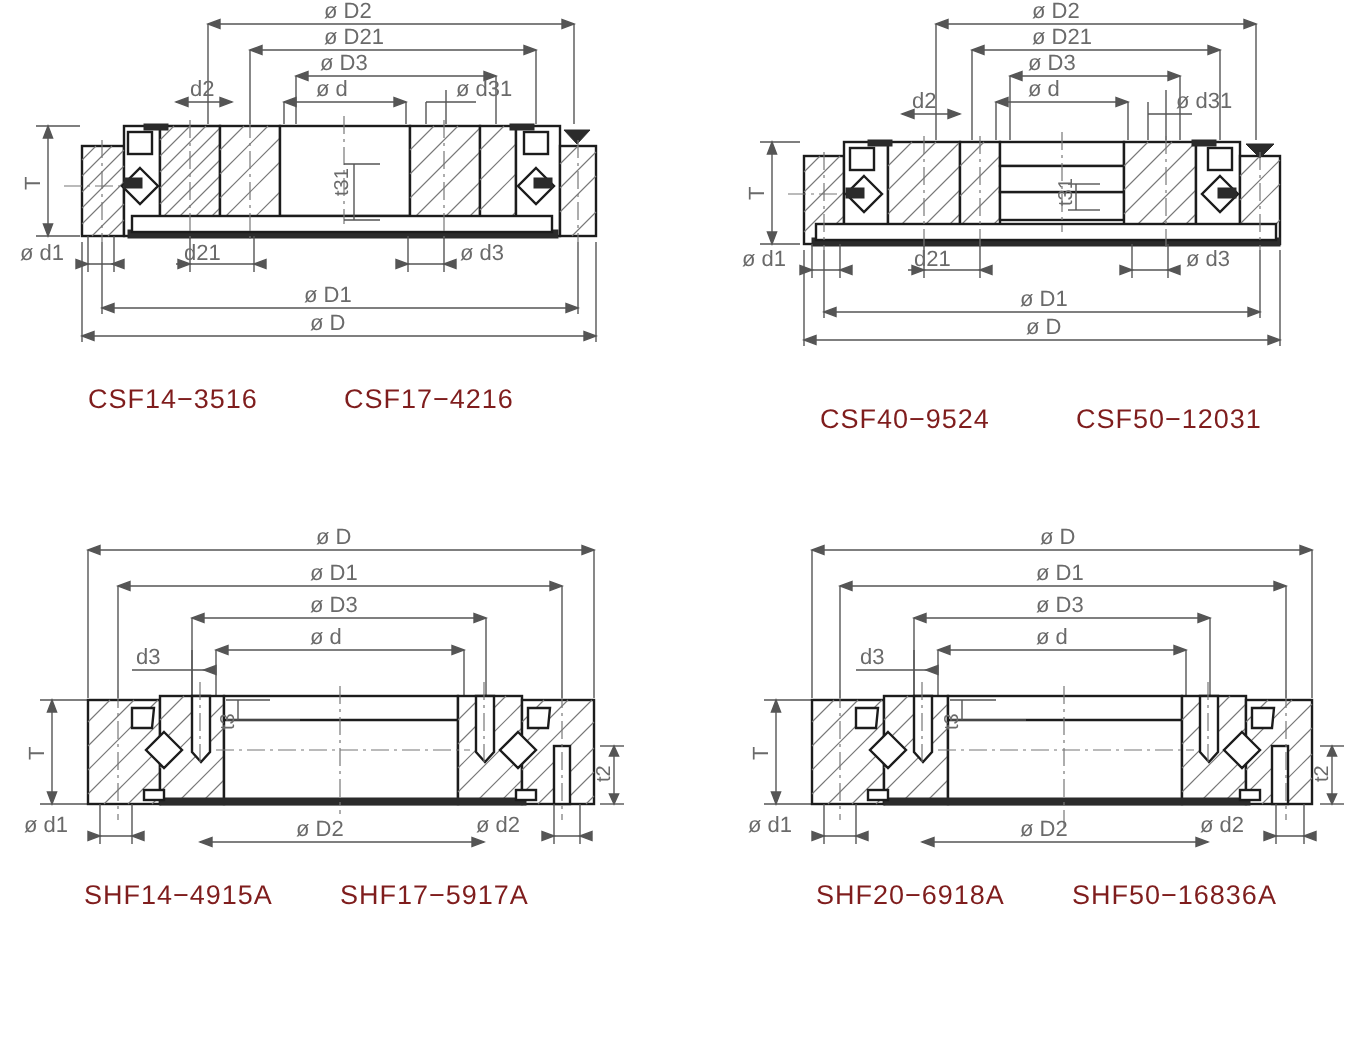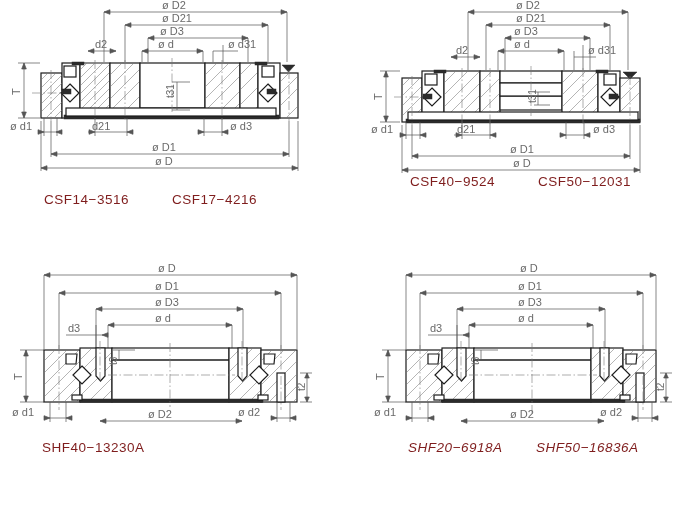--- a/index.html
+++ b/index.html
@@ -389,21 +389,21 @@
       <line x1="64" y1="125" x2="64" y2="173"></line>
       <line x1="302" y1="125" x2="302" y2="173"></line>
     </g>
     <text class="dimtxt" x="33" y="133">ø d1</text>
     <text class="dimtxt" x="119" y="133">d21</text>
     <text class="dimtxt" x="255" y="133">ø d3</text>
     <text class="dimtxt" x="172" y="153">ø  D1</text>
     <text class="dimtxt" x="175" y="167">ø  D</text>
   </svg>
 
-  <div class="labels" style="left:72px;top:172px;text-decoration:underline;">
+  <div class="labels" style="left:72px;top:200px;text-decoration:underline;">
     <div class="row">
       <span class="c1">CSF40−9524</span><span class="c2">CSF50−12031</span>
     </div>
   </div>
 </div>
 
 <div class="panel" style="left:0;top:255px;width:338px;height:268px;">
   <svg class="svgwrap" width="338" height="185" viewBox="0 0 338 185">
     <g class="ln thin">
 
@@ -556,21 +556,21 @@
       <path d="M100,166 l6,-2.3 v4.6 z" fill="#555"></path>
         <path d="M242,166 l-6,-2.3 v4.6 z" fill="#555"></path>
     </g>
     <text class="dimtxt" x="12" y="161">ø d1</text>
     <text class="dimtxt" x="238" y="161">ø d2</text>
     <text class="dimtxt" x="148" y="163">ø  D2</text>
   </svg>
 
   <div class="labels" style="left:42px;top:183px;">
     <div class="row">
-      <span class="c1">SHF40−13230A</span><span class="c2"></span>
+      <span class="c1">SHF14−4915A</span><span class="c2">SHF17−5917A</span>
     </div>
   </div>
 </div>
 
 <div class="panel" style="left:338px;top:255px;width:338px;height:268px;">
   <svg class="svgwrap" width="338" height="185" viewBox="0 0 338 185">
     <g class="ln thin">
       <line x1="68" y1="20" x2="318" y2="20"></line>
       <path d="M68,20 l6,-2.3 v4.6 z" fill="#555"></path>
         <path d="M318,20 l-6,-2.3 v4.6 z" fill="#555"></path>
@@ -704,18 +704,18 @@
 
       <line x1="123" y1="166" x2="266" y2="166"></line>
       <path d="M123,166 l6,-2.3 v4.6 z" fill="#555"></path>
         <path d="M266,166 l-6,-2.3 v4.6 z" fill="#555"></path>
     </g>
     <text class="dimtxt" x="36" y="161">ø d1</text>
     <text class="dimtxt" x="262" y="161">ø d2</text>
     <text class="dimtxt" x="172" y="163">ø  D2</text>
   </svg>
 
-  <div class="labels" style="left:70px;top:183px;font-style:italic;">
+  <div class="labels" style="left:70px;top:183px;">
     <div class="row">
       <span class="c1">SHF20−6918A</span><span class="c2">SHF50−16836A</span>
     </div>
   </div>
 </div>
 
 </body></html>

